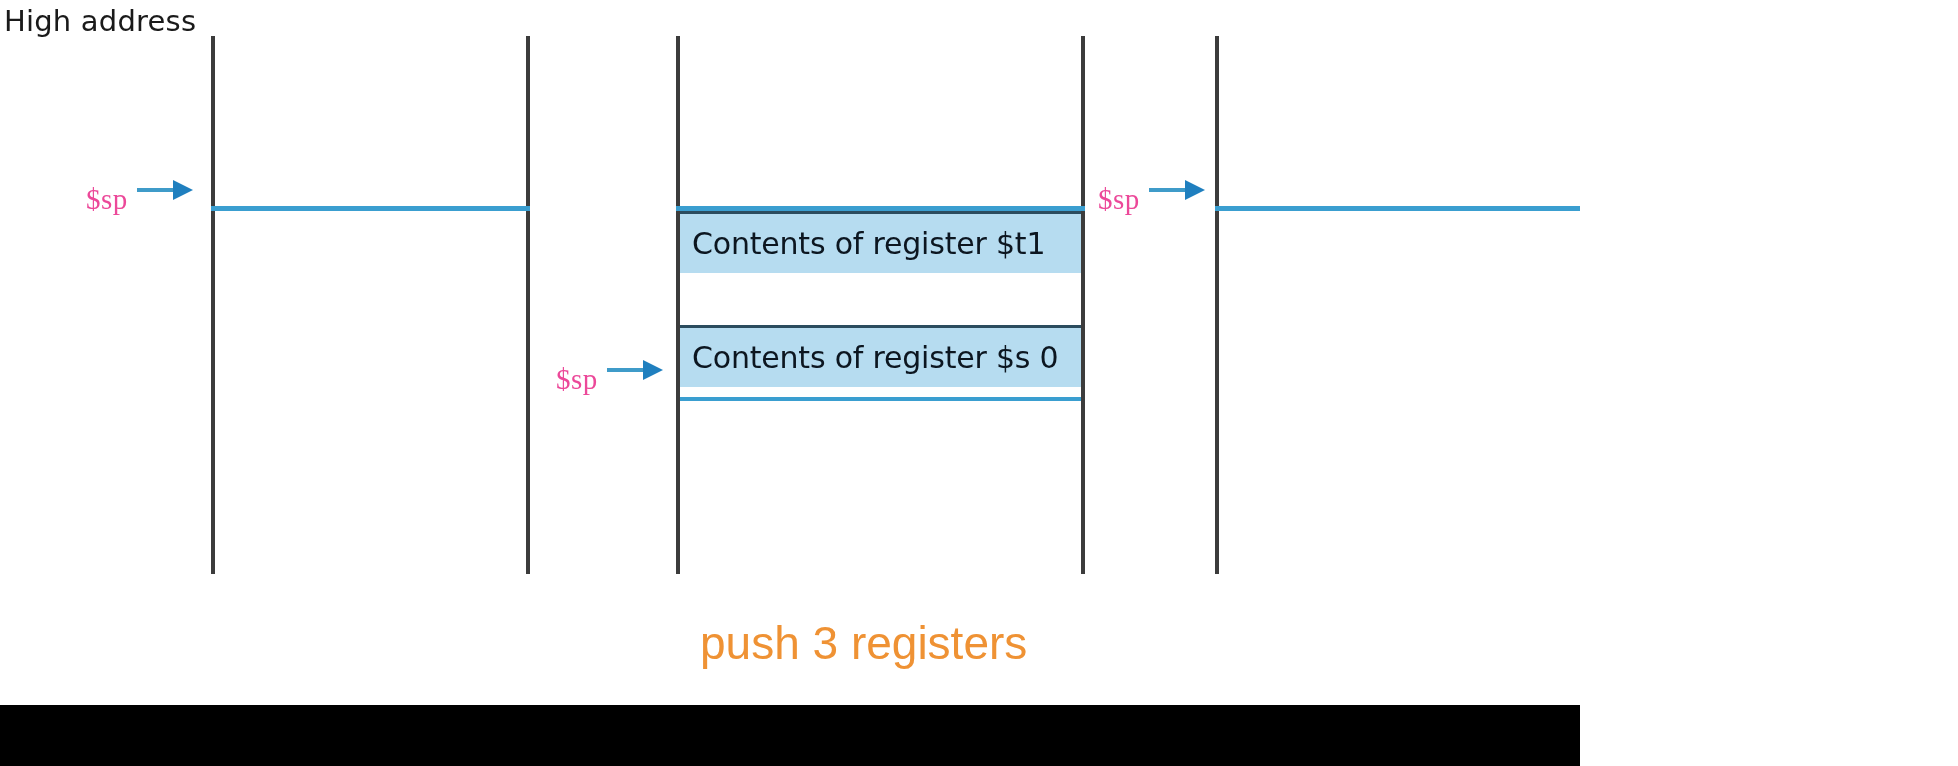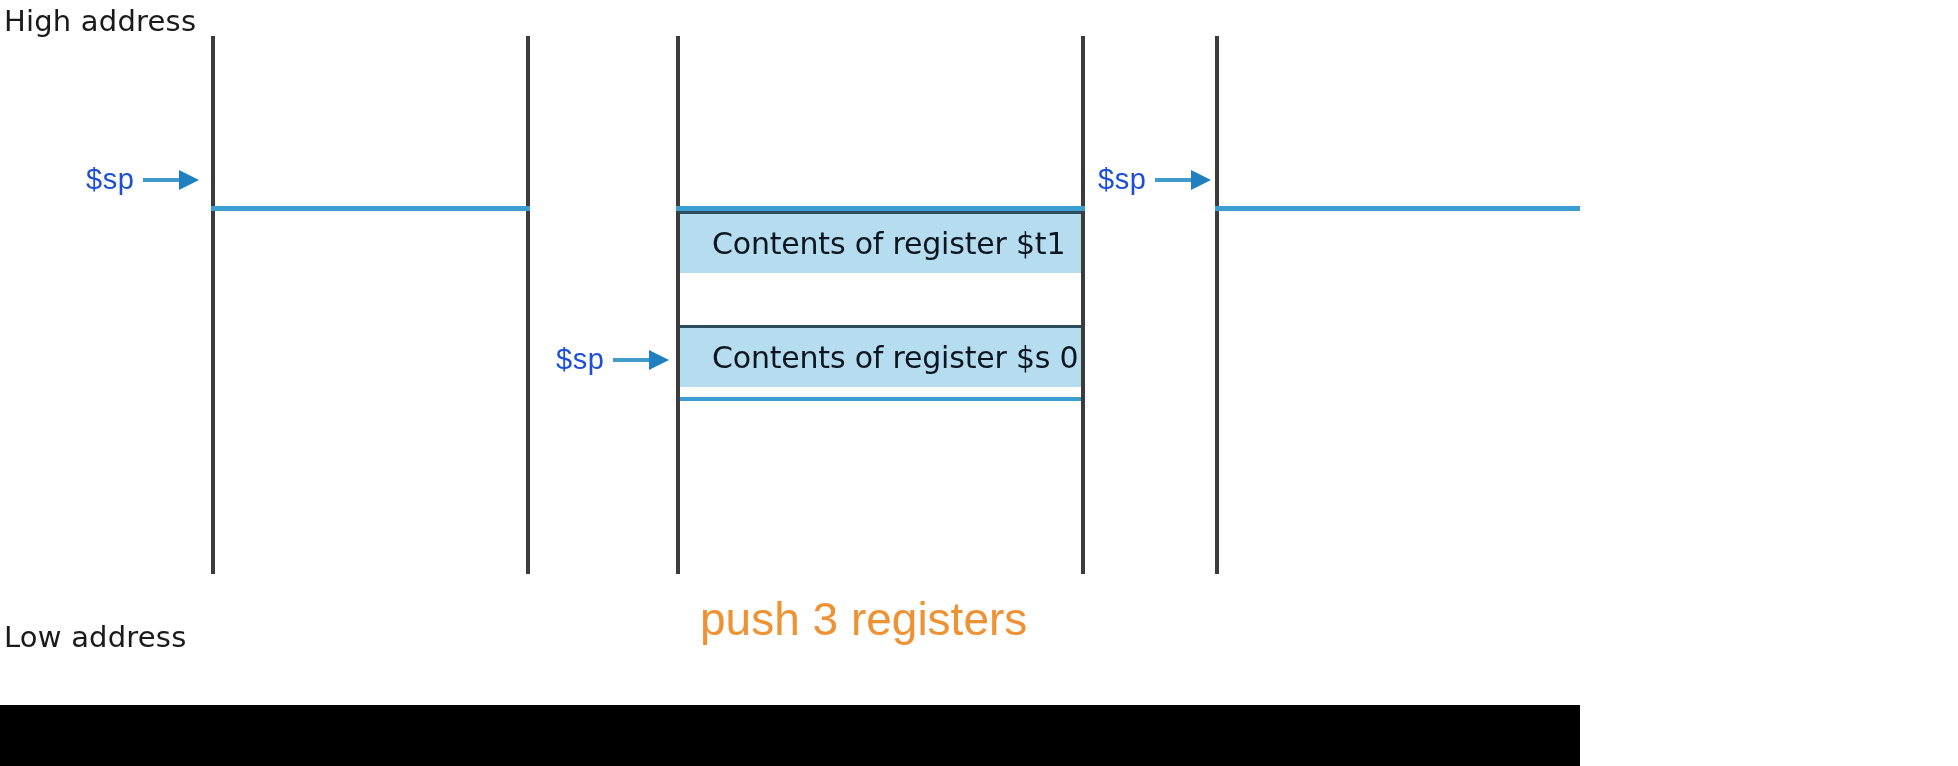--- a/index.html
+++ b/index.html
@@ -37,24 +37,25 @@
     white-space: nowrap;
     letter-spacing: .2px;
   }
   .sp-group {
     position: absolute;
     display: flex;
     align-items: center;
     white-space: nowrap;
   }
   .sp-text {
-    font-family: Liberation Sans, sans-serif;
+    font-family: Liberation Serif, serif;
     font-size: 29px;
-    color: #1d4ed8;
+    color: #ec4899;
     letter-spacing: .5px;
+    margin-top: 20px;
   }
   .sp-arrow {
     position: relative;
     display: inline-block;
     width: 56px;
     height: 10px;
     margin-left: 9px;
   }
   .sp-arrow .shaft {
     position: absolute;
@@ -82,53 +83,53 @@
     background: #b6dcf0;
     border-top: 3px solid #2b4c5e;
     box-sizing: border-box;
     display: flex;
     align-items: center;
   }
   .cell-text {
     font-family: "DejaVu Sans", sans-serif;
     font-size: 30px;
     color: #0c1620;
-    padding-left: 32px;
+    padding-left: 12px;
     white-space: nowrap;
     letter-spacing: -.2px;
   }
   .cell-bottom-rule {
     position: absolute;
     height: 4px;
     background: #3a9ed0;
   }
 
   
   .note {
     position: absolute;
     font-family: "Liberation Sans", sans-serif;
     font-size: 46px;
     color: #ef9234;
     white-space: nowrap;
+    margin-top: 24px;
   }
 
   
   .black-band {
     position: absolute;
     background: #000000;
   }
 </style>
 </head>
 <body>
 
 <div id="canvas">
 
   <div class="addr-label" style="left:4px; top:4px;">High address</div>
 
-  <div class="addr-label" style="left:4px; top:620px;">Low address</div>
 
   <div class="vline" style="left:211px; top:36px; height:538px;"></div>
   <div class="vline" style="left:526px; top:36px; height:538px;"></div>
   <div class="blue-rule" style="left:211px; top:206px; width:319px;"></div>
 
   <div class="sp-group" style="left:86px; top:163px;">
     <span class="sp-text">$sp</span>
     <span class="sp-arrow">
       <span class="shaft"></span>
         <span class="head"></span>

